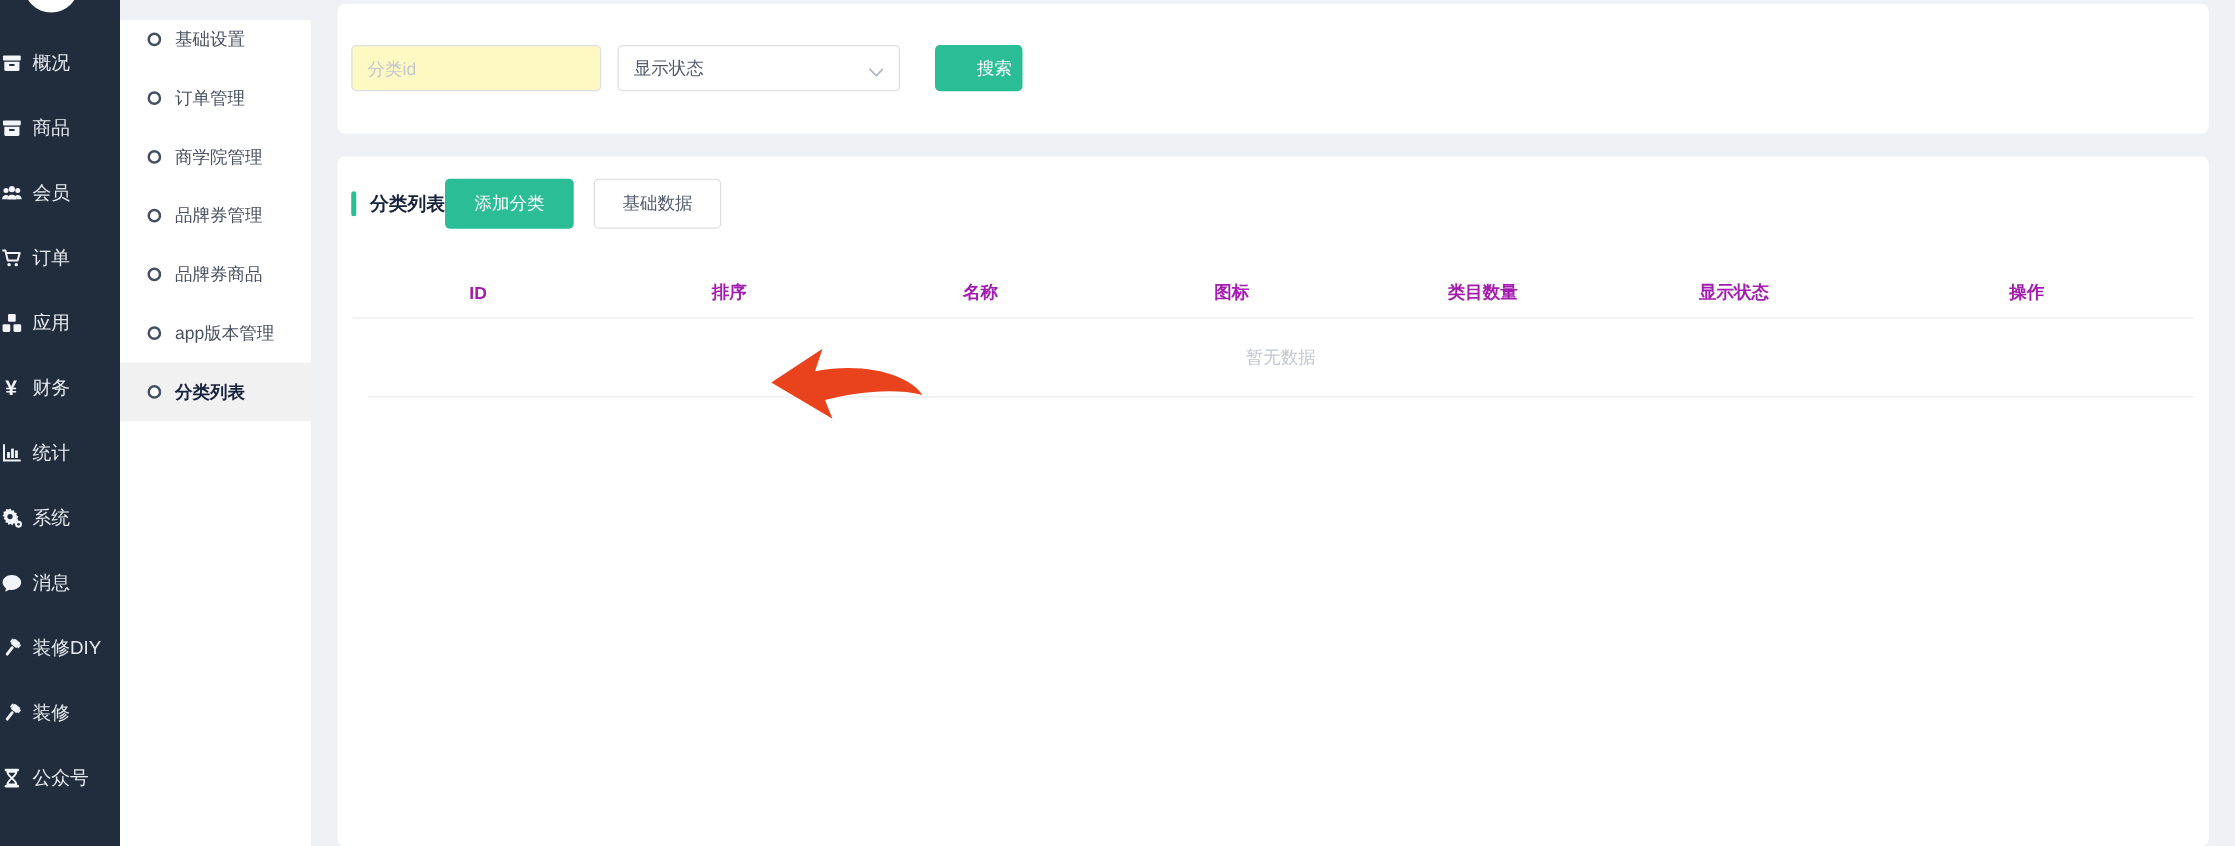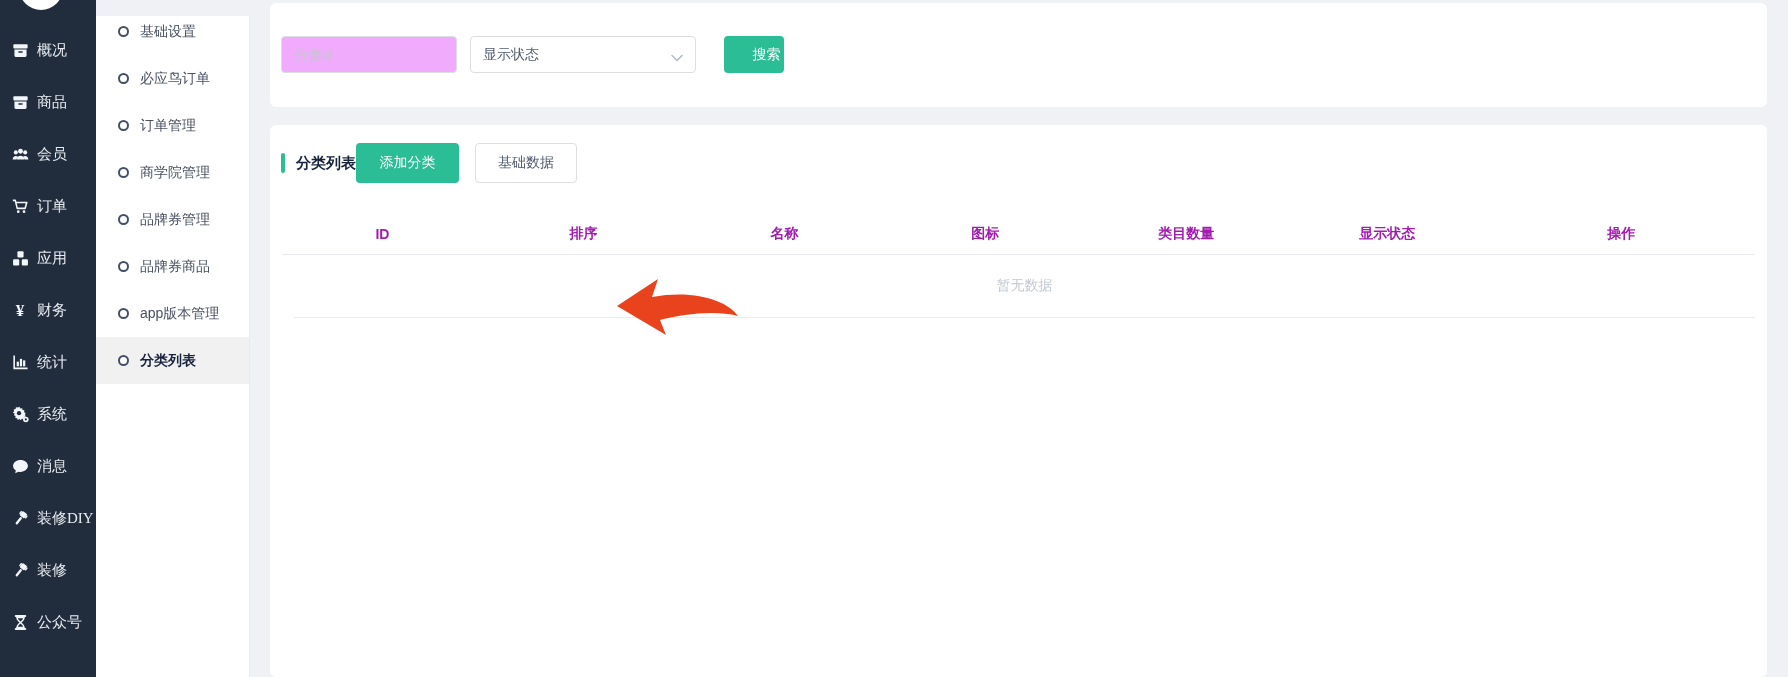--- a/index.html
+++ b/index.html
@@ -15,23 +15,22 @@
     position:absolute; left:0; top:0; width:96px; height:677px;
     background:#212d3d; z-index:3;
   }
   .logo-circle {
     position:absolute; left:19px; top:-34px; width:44px; height:44px;
     border-radius:50%; background:#ffffff;
   }
   .side-nav { list-style:none; padding-top:24px; }
   .side-item {
     height:52px; display:flex; align-items:center; gap:8px;
-    padding-left:11px; color:#e7ebf1; font-size:15px; cursor:pointer;
+    color:#e7ebf1; font-size:15px; cursor:pointer;
     white-space:nowrap;
-    font-family:Liberation Serif, serif;
   }
   .side-item .icon {
     width:18px; height:18px; display:inline-flex; align-items:center;
     justify-content:center; color:#f2f5f9; flex:0 0 18px;
   }
   .side-item .icon svg { width:17px; height:17px; display:block; }
   .side-item .icon .yen { font-size:17px; font-weight:bold; line-height:1; }
 
   
   .submenu {
@@ -55,37 +54,37 @@
   .card {
     position:absolute; left:20px; width:1497px; background:#ffffff;
     border-radius:6px;
   }
   .card.search-card { top:3px; height:104px; }
   .card.list-card  { top:125px; height:552px; }
 
   
   .filter-row { position:absolute; left:11px; top:33px; display:flex; align-items:center; }
   .f-input {
-    width:176px; height:37px; border:1px solid #dcdee2; border-radius:4px;
+    width:200px; height:37px; border:1px solid #dcdee2; border-radius:4px;
     padding:0 12px; font-size:14px; color:#515a6e; margin-right:13px;
-    outline:none; background:#f0abfc;
+    outline:none; background:#fef9c3;
     font-family:"Liberation Sans","DejaVu Sans",sans-serif;
   }
   .f-input::placeholder { color:#c3c7cf; }
   .f-select {
     width:226px; height:37px; border:1px solid #dcdee2; border-radius:4px;
     padding:0 30px 0 12px; display:flex; align-items:center;
     color:#515a6e; position:relative; margin-right:28px; background:#fff; cursor:pointer;
   }
   .f-select .chev { position:absolute; right:12px; top:13px; }
   .btn-green {
     background:#2bbd96; color:#ffffff; border:none; border-radius:4px;
     font-size:14px; cursor:pointer; font-family:inherit;
   }
-  .search-btn { width:60px; height:37px;padding-left:25px; }
+  .search-btn { width:70px; height:37px;padding-left:25px; }
 
   
   .panel-head { position:absolute; left:11px; top:18px; height:40px; display:flex; align-items:center; }
   .accent-bar { width:4px; height:20px; background:#2bbd96; border-radius:2px; }
   .panel-title { font-size:15px; font-weight:bold; color:#17233d; margin:0 0 0 11px; }
   .add-btn { width:103px; height:40px; }
   .base-btn {
     width:102px; height:40px; margin-left:16px; background:#ffffff;
     border:1px solid #dcdee2; border-radius:4px; color:#515a6e; font-size:14px;
     cursor:pointer; font-family:inherit;
@@ -239,24 +238,20 @@
         <span>公众号</span>
       </li>
     </ul>
 </nav>
 
 <nav class="submenu">
   <ul id="sub-nav">
       <li class="sub-item">
         <span class="dot"></span>
         <span>基础设置</span>
-      </li>
-      <li class="sub-item">
-        <span class="dot"></span>
-        <span>必应鸟订单</span>
       </li>
       <li class="sub-item">
         <span class="dot"></span>
         <span>订单管理</span>
       </li>
       <li class="sub-item">
         <span class="dot"></span>
         <span>商学院管理</span>
       </li>
       <li class="sub-item">

